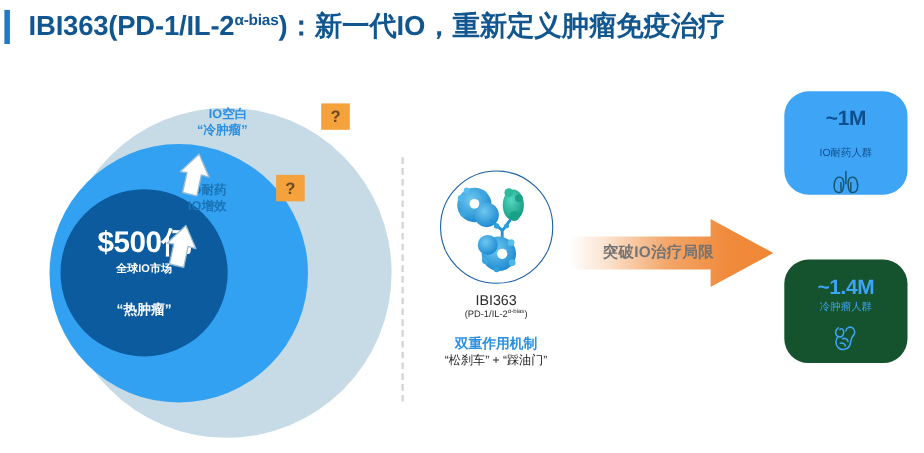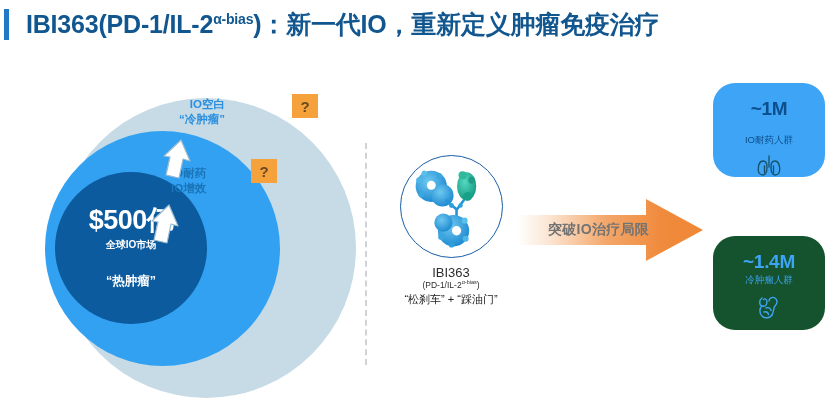--- a/index.html
+++ b/index.html
@@ -350,20 +350,21 @@
           <circle cx="55" cy="74" r="4.6" fill="#ffffff"></circle>
           <circle cx="40" cy="80" r="3.2" fill="#3aa7e0"></circle>
           <circle cx="64" cy="82" r="3" fill="#4cb7e8"></circle>
           <circle cx="63" cy="64" r="3" fill="#59c0ec"></circle>
           <circle cx="50" cy="88" r="2.6" fill="#2f9fdc"></circle>
         </g>
       </svg>
     </div>
     <div class="mol-name">IBI363</div>
     <div class="mol-sub"><span>(PD-1/IL-2</span><sup>α-bias</sup><span>)</span></div>
+    <div class="mol-moa">双重作用机制</div>
     <div class="mol-moa2">“松刹车” + “踩油门”</div>
   </div>
 
   <svg class="bigarrow" viewBox="0 0 185 66">
     <defs>
       <linearGradient id="og" x1="0" y1="0" x2="1" y2="0">
         <stop offset="0%" stop-color="#ffffff"></stop>
         <stop offset="18%" stop-color="#fbe3cf"></stop>
         <stop offset="48%" stop-color="#f3a669"></stop>
         <stop offset="78%" stop-color="#f08a3c"></stop>

